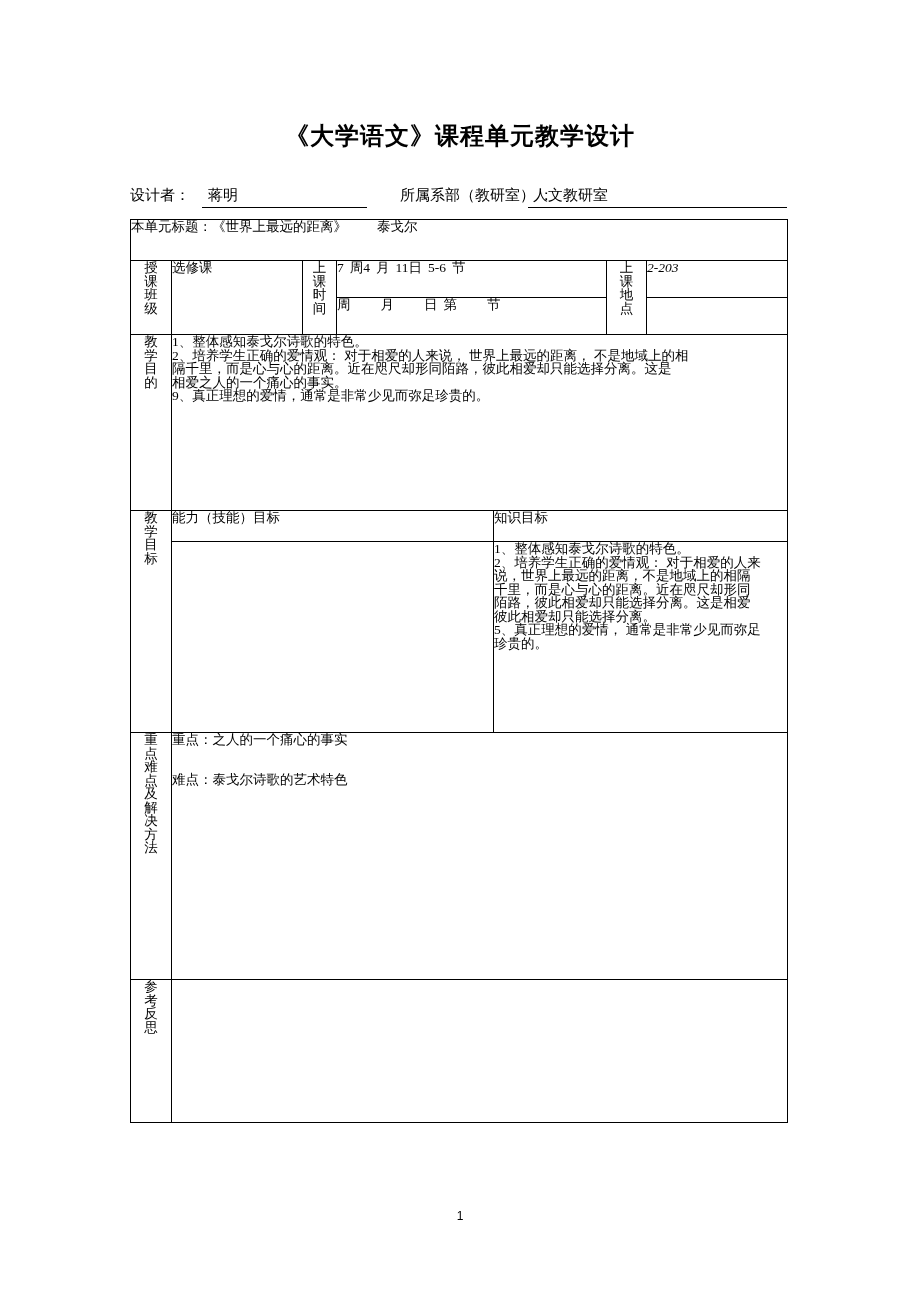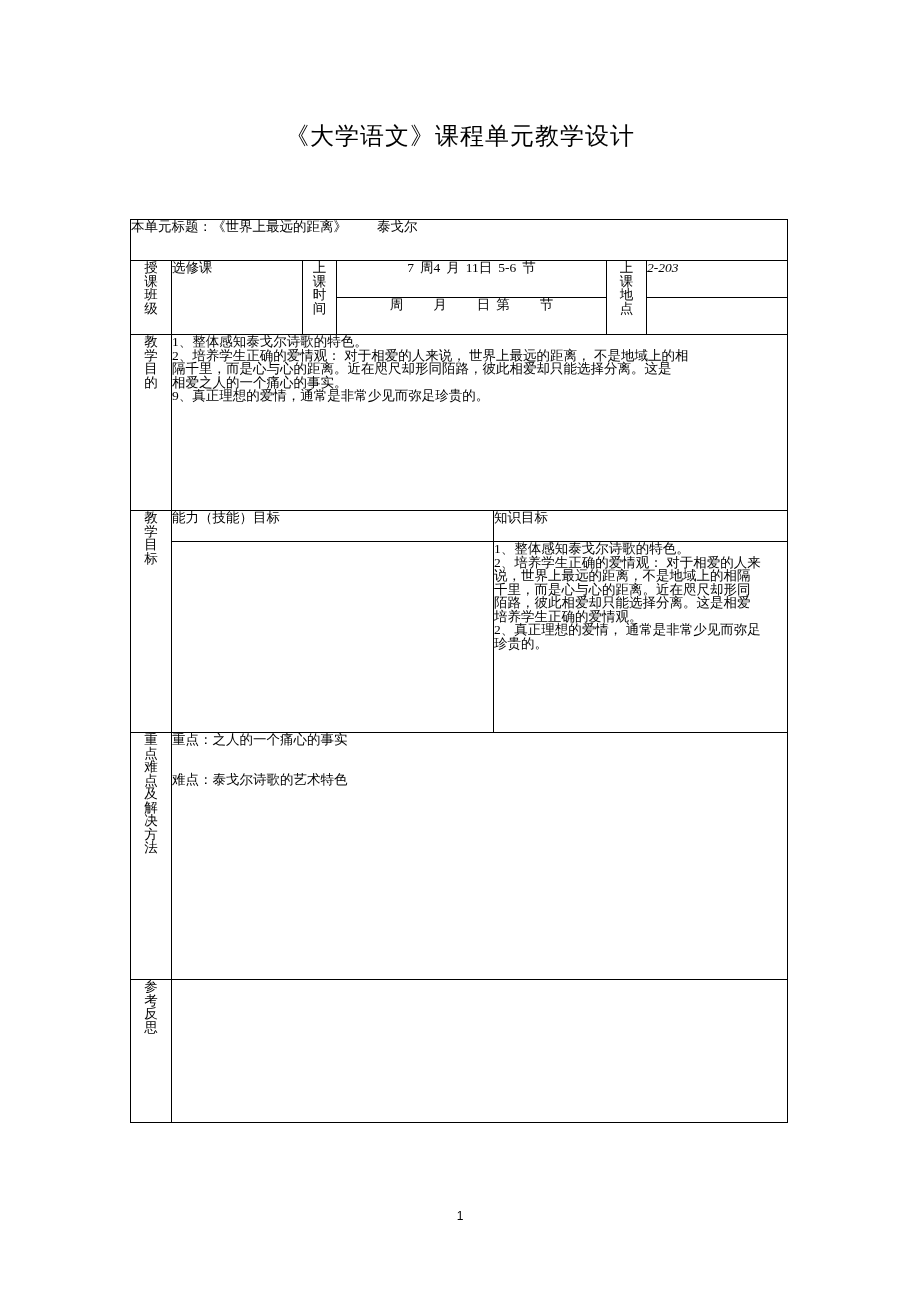--- a/index.html
+++ b/index.html
@@ -24,21 +24,21 @@
     overflow: hidden;
   }
 
   
   .doc-title {
     position: absolute;
     left: 0; top: 120px;
     width: 920px;
     text-align: center;
     font-size: 24px;
-    font-weight: 400;
+    font-weight: 700;
     letter-spacing: 1px;
     font-family: "Liberation Serif", "DejaVu Serif", serif;
   }
 
   
   .meta-line {
     position: absolute;
     left: 130px;
     top: 186px;
     width: 660px;
@@ -98,21 +98,21 @@
 
   .unit-title-cell {
     height: 40px;
     vertical-align: middle;
     padding-left: 8px;
     font-size: 14.5px;
   }
 
   .time-top, .time-bottom {
     height: 36px;
-    text-align: center;
+    text-align: left;
     vertical-align: middle;
     font-size: 14.5px;
   }
   .sp2 { display:inline-block; width: 6px; }
   .sp6 { display:inline-block; width: 30px; }
 
   .room-cell {
     text-align: left;
     vertical-align: middle;
     font-size: 14px;
@@ -160,20 +160,29 @@
     font-family: "Liberation Sans", sans-serif;
   }
 </style>
 </head>
 <body>
 
 <div class="page">
 
   <div class="doc-title">《大学语文》课程单元教学设计</div>
 
+  <div class="meta-line">
+    <span class="meta-label" style="left:0px;">设计者：</span>
+    <span class="meta-value" style="left:78px;">蒋明</span>
+    <span class="meta-rule" style="left:72px; top:21px; width:165px;"></span>
+
+    <span class="meta-label" style="left:270px;">所属系部（教研室） ：</span>
+    <span class="meta-value" style="left:403px;">人文教研室</span>
+    <span class="meta-rule" style="left:398px; top:21px; width:259px;"></span>
+  </div>
 
   <table class="tbl">
     <colgroup>
       <col style="width:41px;">
       <col style="width:131px;">
       <col style="width:34px;">
       <col style="width:157px;">
       <col style="width:113px;">
       <col style="width:40px;">
       <col style="width:141px;">
@@ -245,22 +254,22 @@
       <td colspan="3" class="subhead">知识目标</td>
     </tr>
     <tr>
       <td colspan="3" class="obj-col" style="height:190px;"></td>
       <td colspan="3" class="obj-col">
         <p>1、整体感知泰戈尔诗歌的特色。</p>
         <p>2、培养学生正确的爱情观：    对于相爱的人来</p>
         <p>说，世界上最远的距离，不是地域上的相隔</p>
         <p>千里，而是心与心的距离。近在咫尺却形同</p>
         <p>陌路，彼此相爱却只能选择分离。这是相爱</p>
-        <p>培养学生正确的爱情观。</p>
-        <p>2、真正理想的爱情，    通常是非常少见而弥足</p>
+        <p>彼此相爱却只能选择分离。</p>
+        <p>5、真正理想的爱情，    通常是非常少见而弥足</p>
         <p>珍贵的。</p>
       </td>
     </tr>
 
     <tr>
       <td class="vlabel" style="height:246px;">
             <span>重</span>
             <span>点</span>
             <span>难</span>
             <span>点</span>

